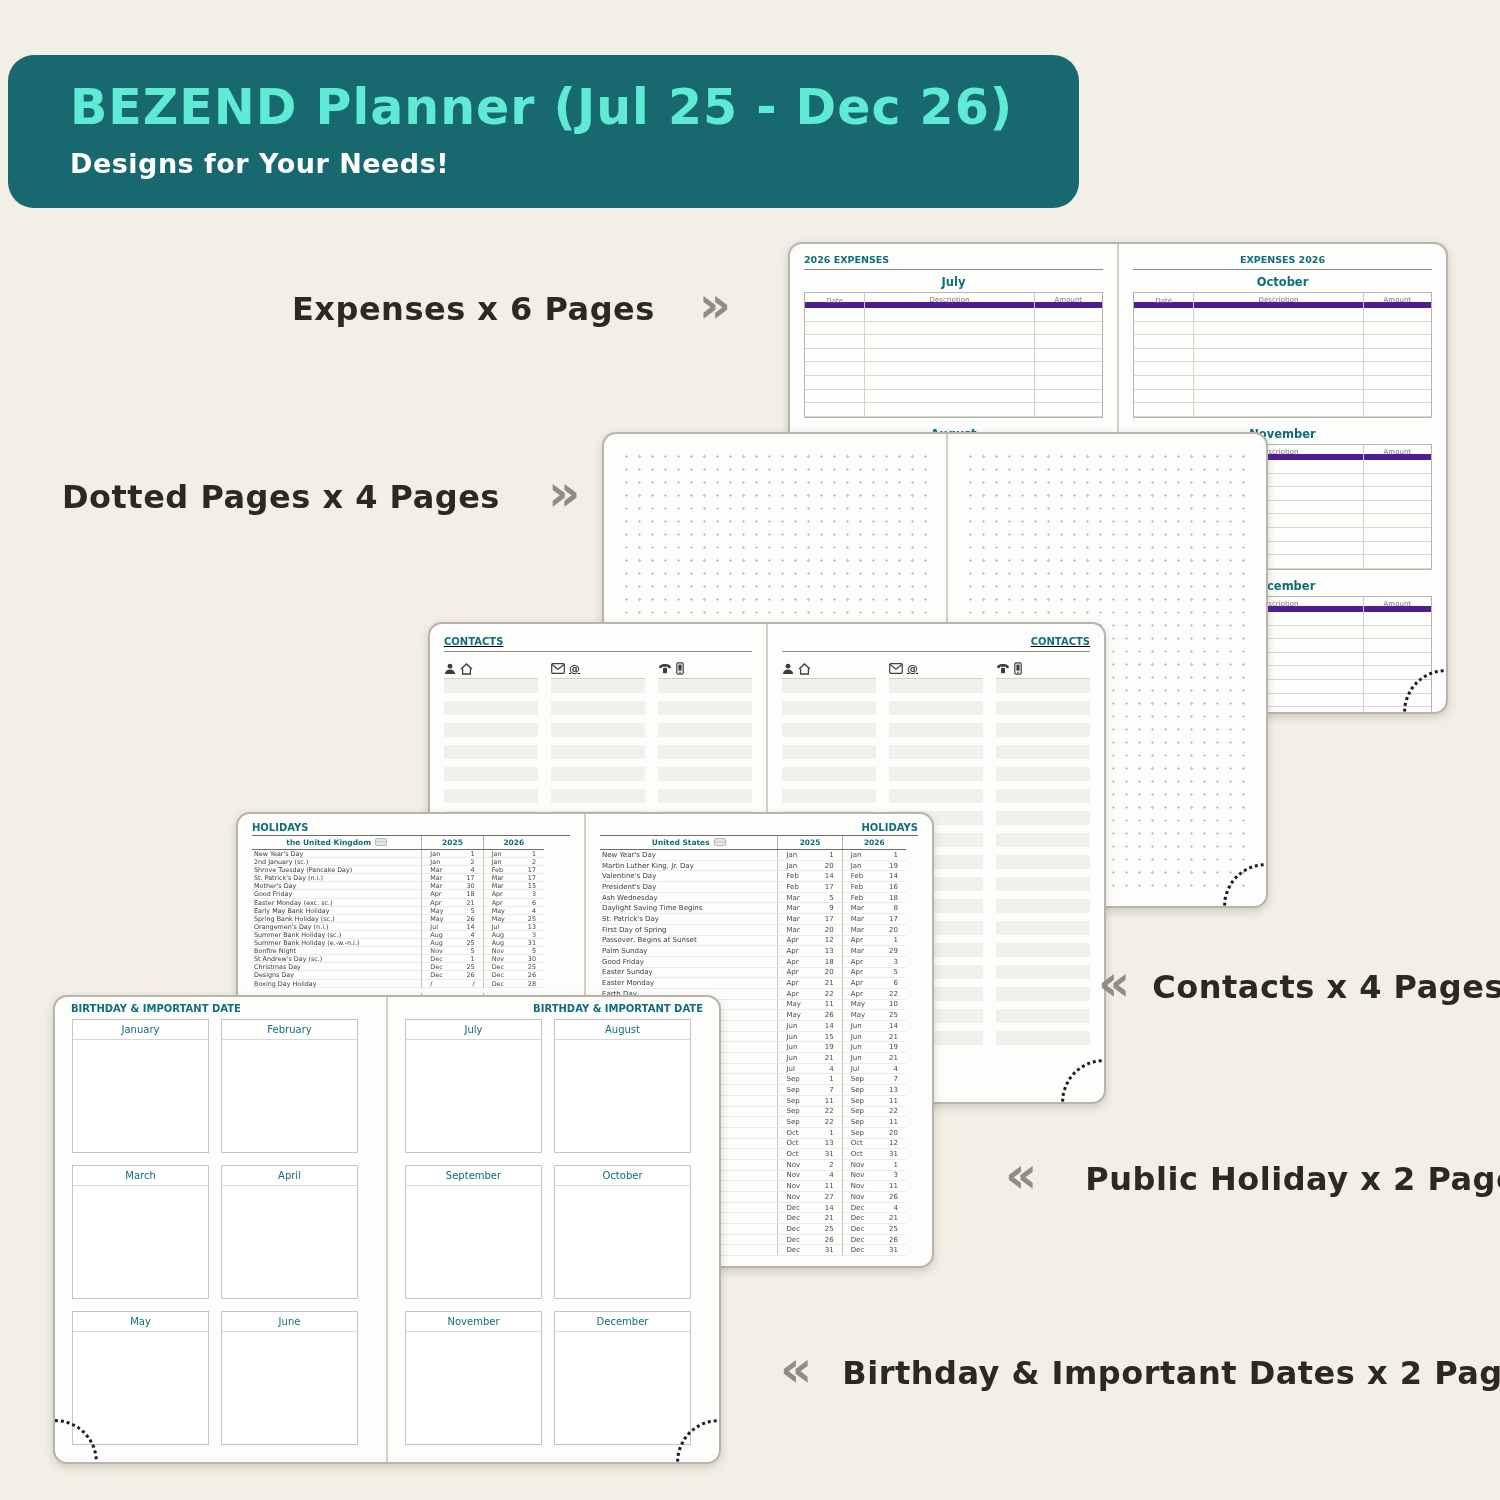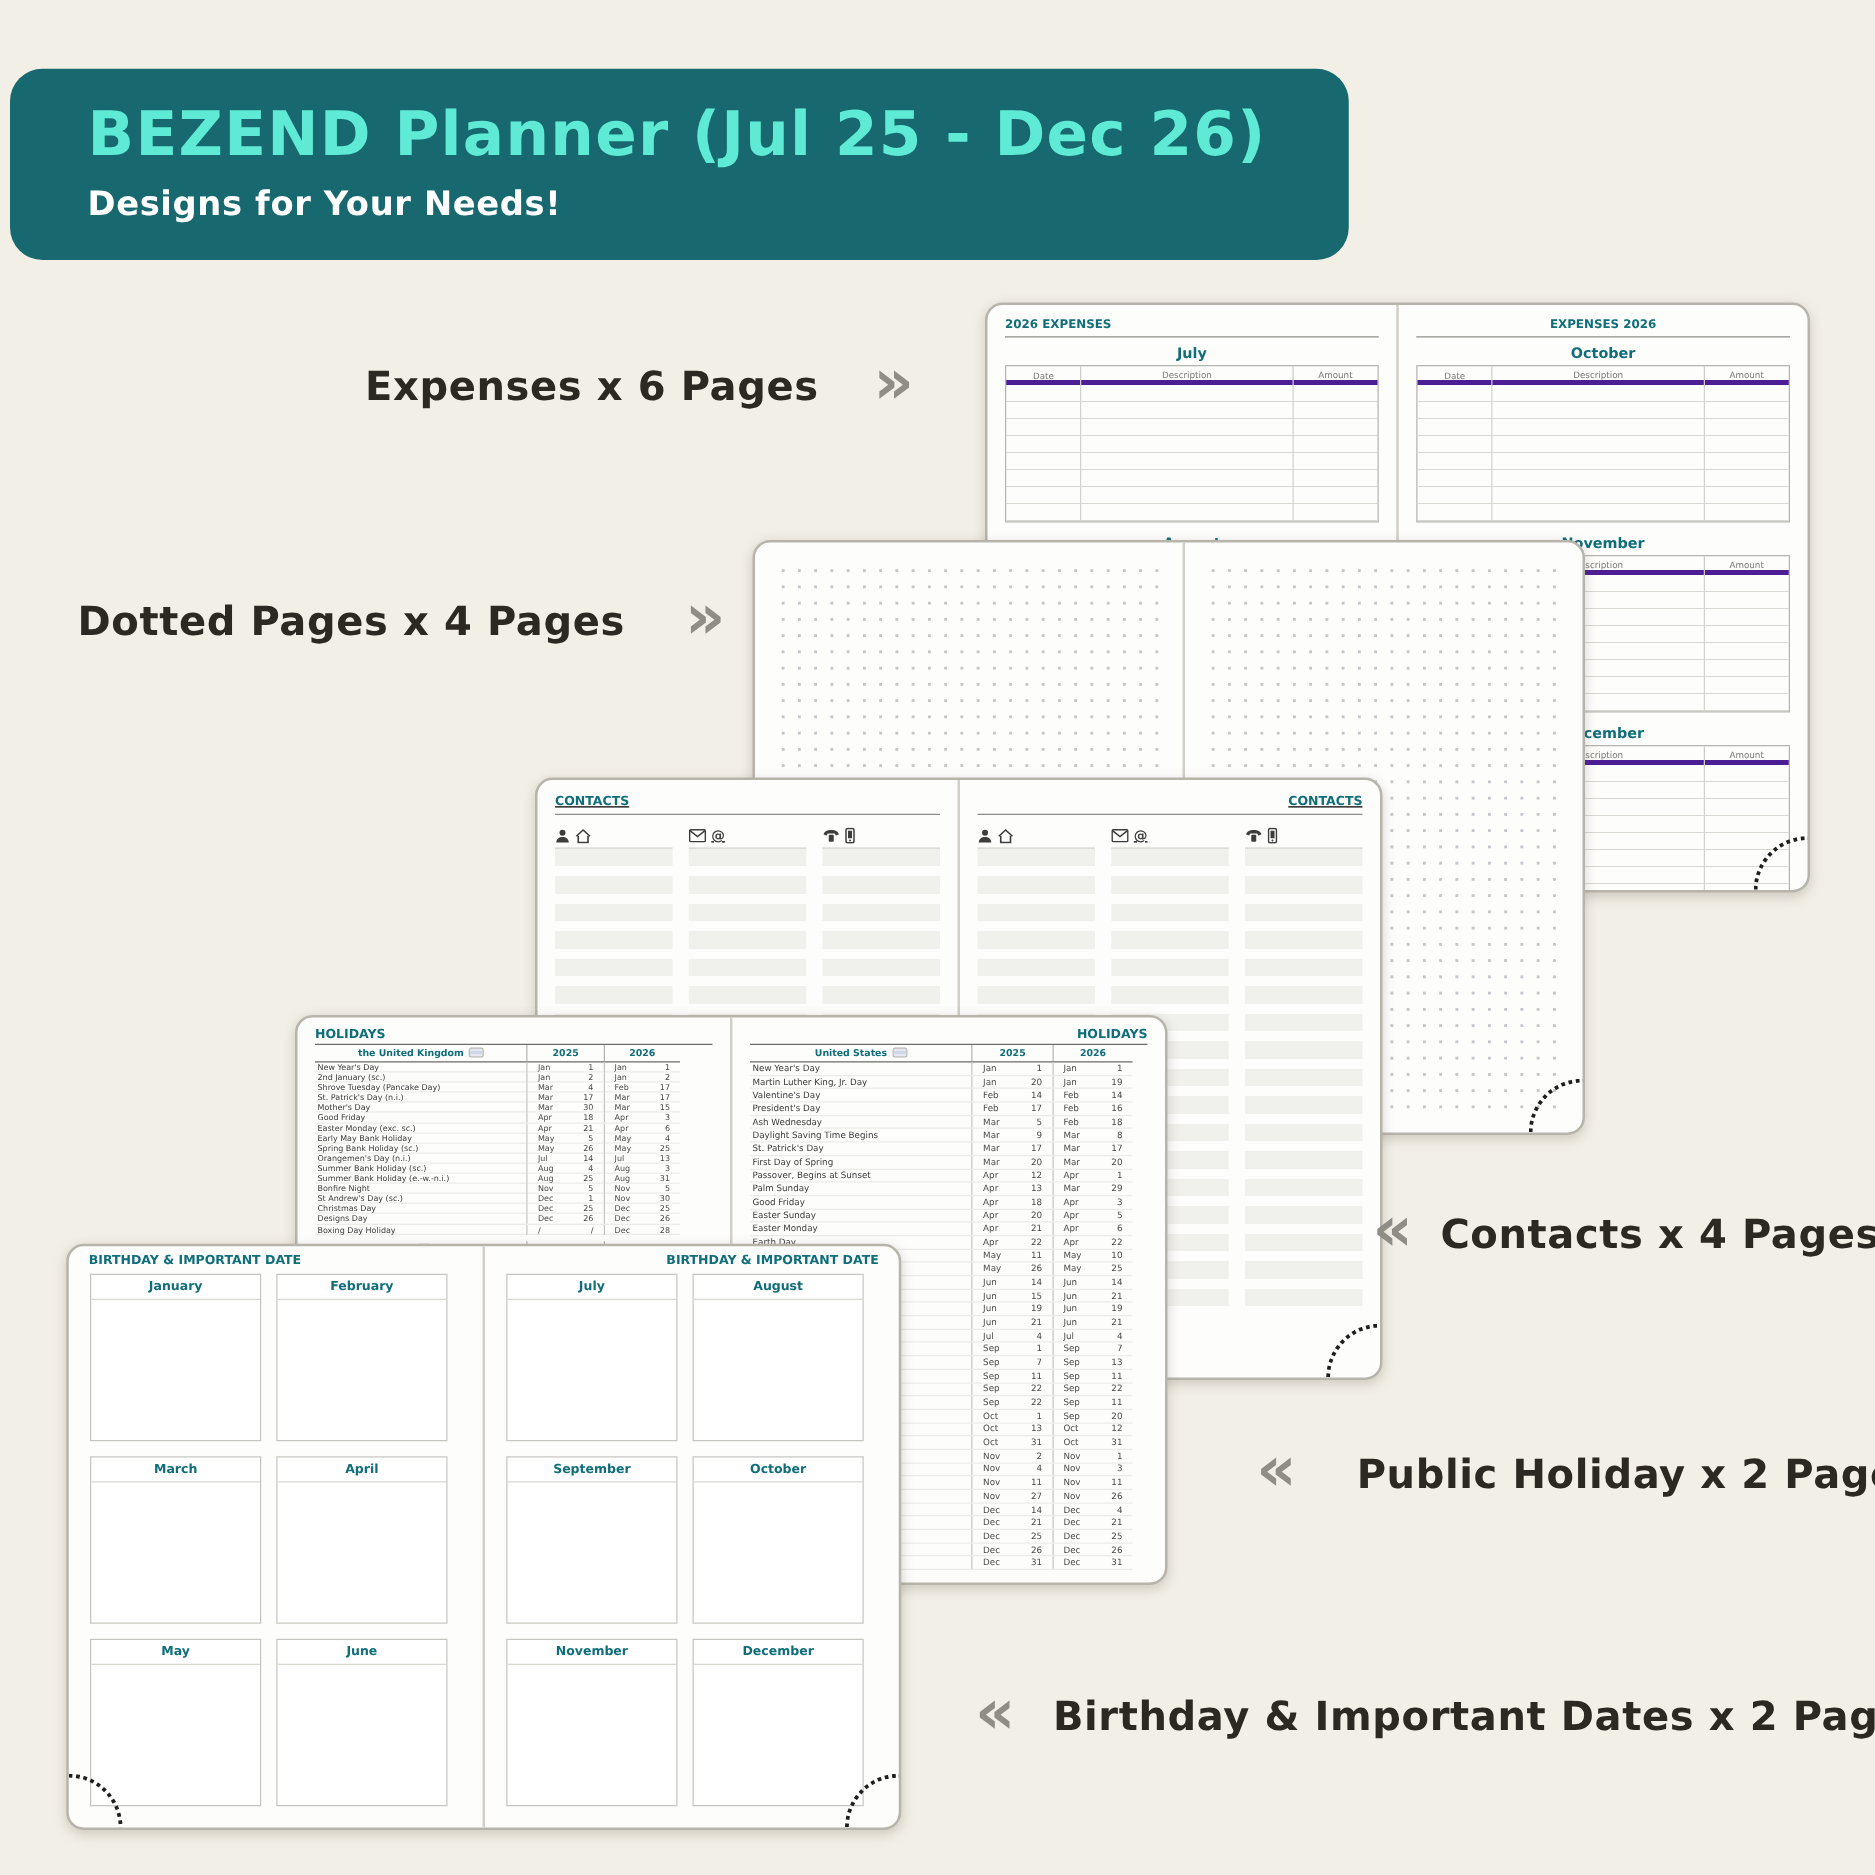--- a/index.html
+++ b/index.html
@@ -36,21 +36,21 @@
   .rule { border-top:1px solid #8d8d88; margin-top:4px; }
 
   
   #spread-expenses { left:788px; top:242px; width:660px; height:472px; z-index:1; }
   #spread-expenses .page { padding:10px 14px; }
   .exp-head { font-size:9.5px; }
   .exp-head.right { text-align:center; }
   .exp-month { text-align:center; font-size:11.5px; margin-top:5px; margin-bottom:3px; }
   .etable { border:1px solid #b5b5b0; }
   .ehead { display:grid; grid-template-columns:20% 57% 23%; height:15px; align-items:center;
-           border-bottom:4px solid #4c1d95; font-size:7px; color:#787874; text-align:center; }
+           border-bottom:6px solid #4c1d95; font-size:7px; color:#787874; text-align:center; }
   .ehead span+span { border-left:1px solid #cdcdc8; height:100%; line-height:15px; }
   .ebody { height:108.8px; position:relative;
            background:repeating-linear-gradient(to bottom, transparent 0 12.6px, #d8d8d3 12.6px 13.6px); }
   .ebody .vl { position:absolute; top:0; bottom:0; width:1px; background:#d3d3ce; }
   .vl1 { left:20%; } .vl2 { left:77%; }
 
   
   #spread-dotted { left:602px; top:432px; width:666px; height:476px; z-index:2; }
   .dot-page { flex:1; margin:12px 12px; background-image:radial-gradient(#c3c7cc 1.1px, transparent 1.4px);
               background-size:13px 13px; background-position:4px 4px; }
@@ -96,21 +96,21 @@
   .us .htable { width:306px; }
   .hheader2 { margin-top:5px; }
 
   
   #spread-birthday { left:53px; top:995px; width:668px; height:469px; z-index:5; }
   #spread-birthday .page { padding:6px 16px;border-radius:19px; }
   .bd-head { font-size:10px; }
   .bd-head.right { text-align:right; }
   .mgrid { display:grid; grid-template-columns:137px 137px; column-gap:12px; row-gap:12px; margin-top:5px; margin-left:1px; }
   .mbox { width:137px; height:134px; border:1px solid #c6c6c1; background:#fff; }
-  .mbox-title { height:20px; line-height:20px; text-align:center; font-size:10px; font-weight:700;
+  .mbox-title { height:20px; line-height:20px; text-align:center; font-size:10px; font-weight:400;
                 color:var(--teal_accent,#0f6e7a); border-bottom:1px solid #d8d8d3; }
 </style>
 </head>
 <body>
 
 <div class="canvas">
 
   <div class="banner">
     <div class="banner-title">BEZEND Planner (Jul 25 - Dec 26)</div>
     <div class="banner-subtitle">Designs for Your Needs!</div>

